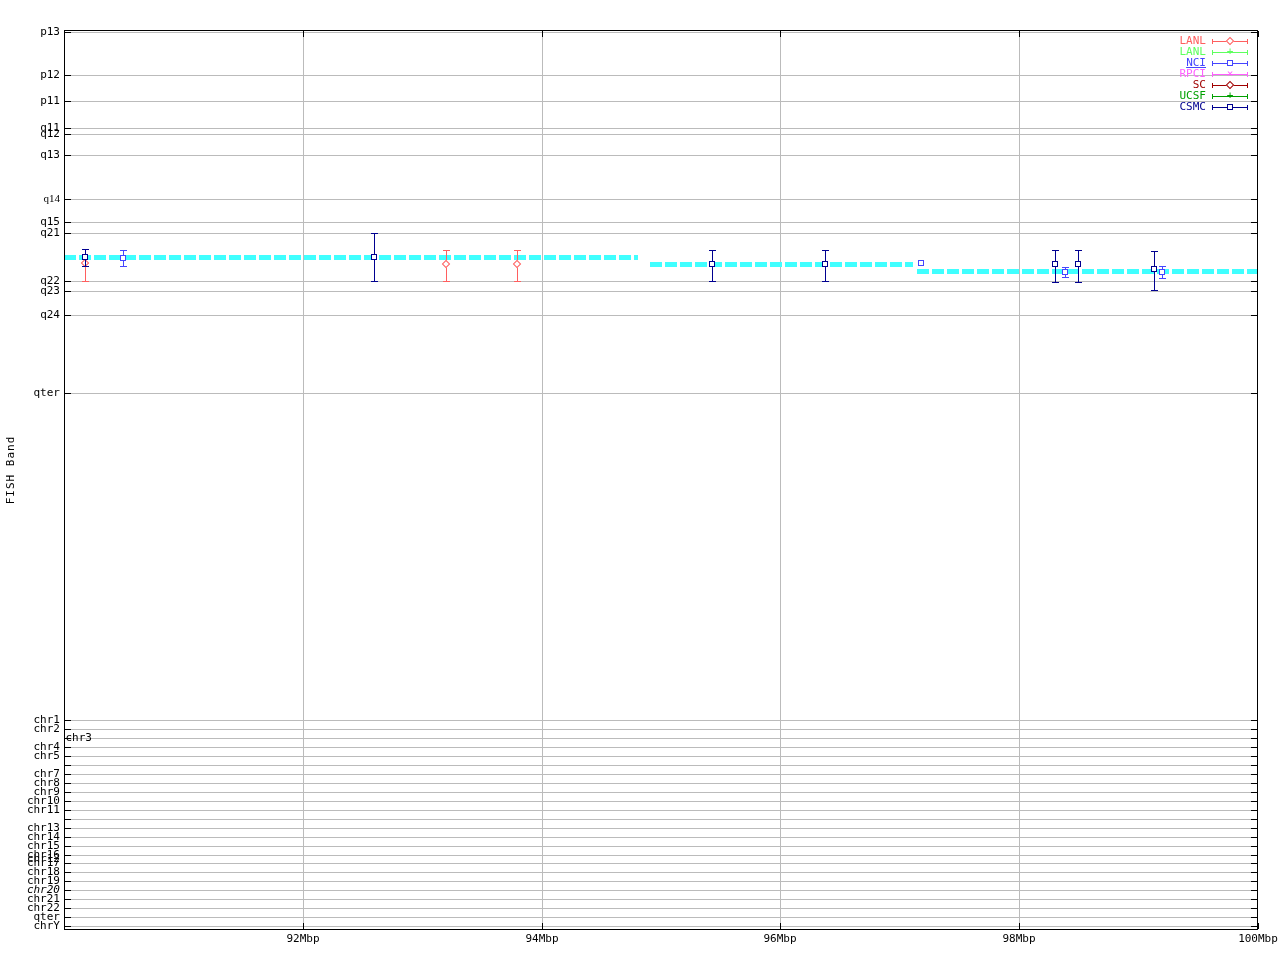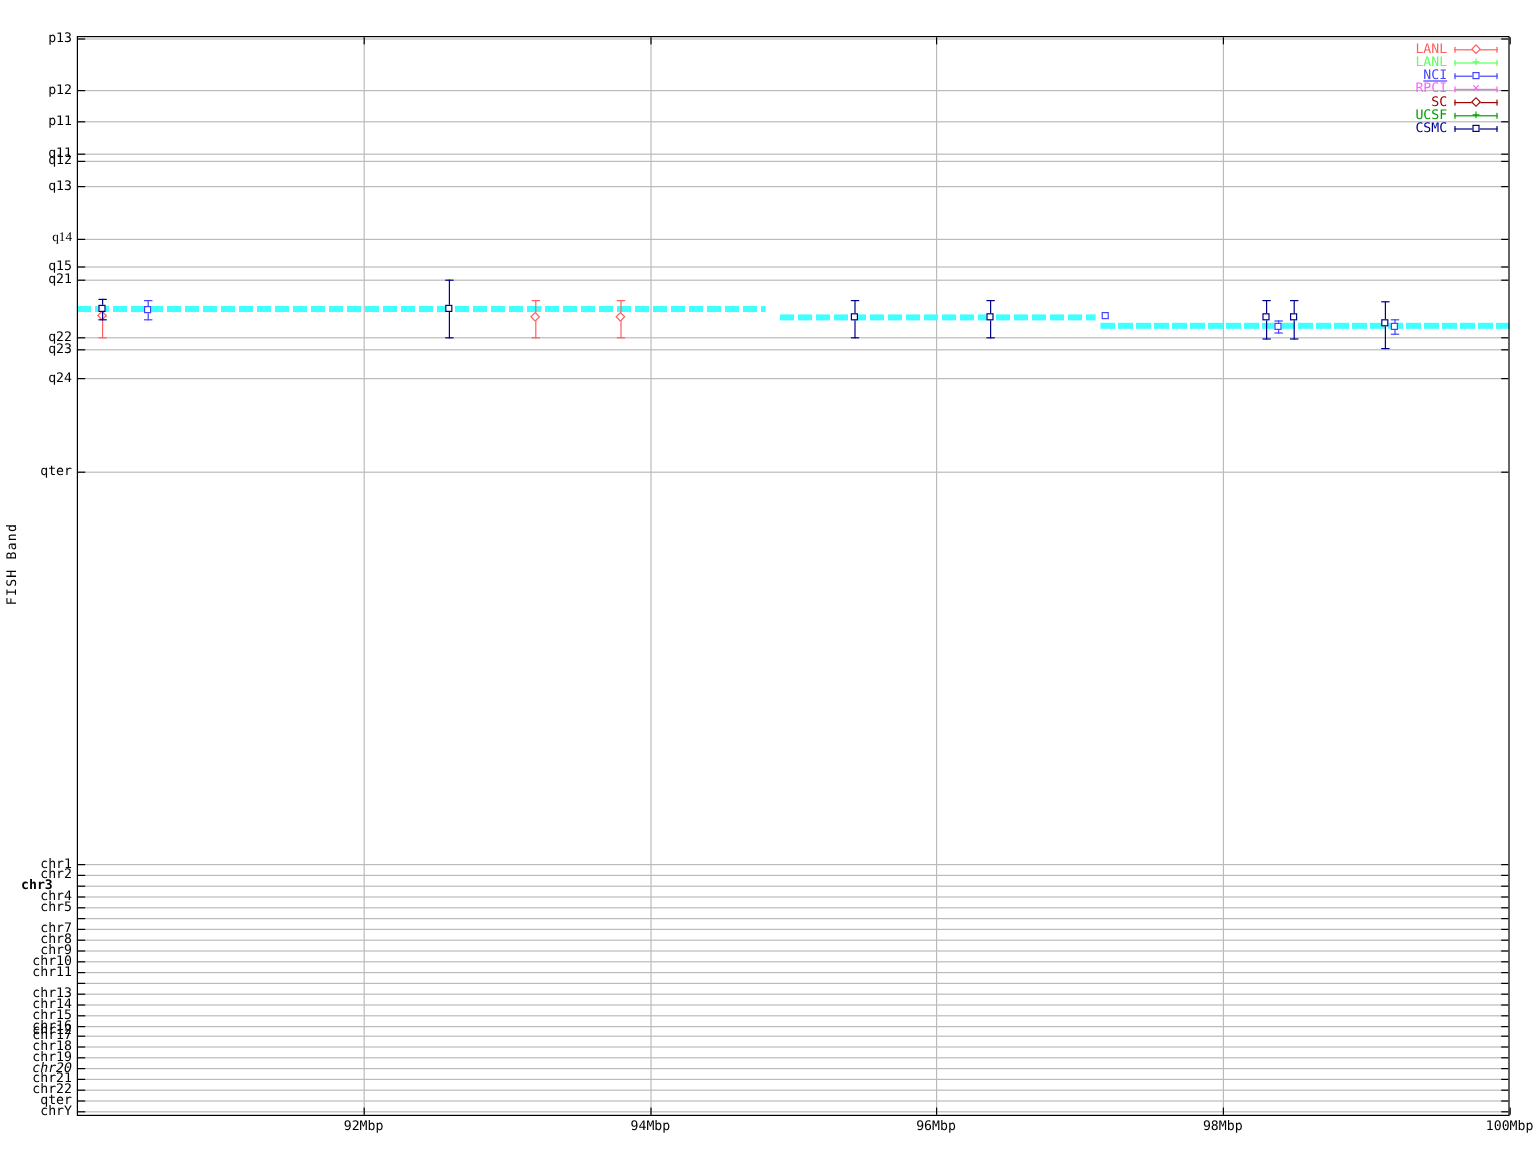--- a/index.html
+++ b/index.html
@@ -210,21 +210,21 @@
     <div class="ylab" style="position: absolute; right: 1220px; top: 149px;">q13</div>
     <div class="ylab" style="position: absolute; right: 1220px; top: 193px; font-family: Liberation Serif, serif;">q14</div>
     <div class="ylab" style="position: absolute; right: 1220px; top: 216px;">q15</div>
     <div class="ylab" style="position: absolute; right: 1220px; top: 227px;">q21</div>
     <div class="ylab" style="position: absolute; right: 1220px; top: 275px;">q22</div>
     <div class="ylab" style="position: absolute; right: 1220px; top: 285px;">q23</div>
     <div class="ylab" style="position: absolute; right: 1220px; top: 309px;">q24</div>
     <div class="ylab" style="position: absolute; right: 1220px; top: 387px;">qter</div>
     <div class="ylab" style="position: absolute; right: 1220px; top: 714px;">chr1</div>
     <div class="ylab" style="position: absolute; right: 1220px; top: 723px;">chr2</div>
-    <div class="ylab" style="position: absolute; right: 1236px; top: 732px; font-weight: bold;">chr3</div>
+    <div class="ylab" style="position: absolute; right: 1188px; top: 732px;">chr3</div>
     <div class="ylab" style="position: absolute; right: 1220px; top: 741px;">chr4</div>
     <div class="ylab" style="position: absolute; right: 1220px; top: 750px;">chr5</div>
     <div class="ylab" style="position: absolute; right: 1288px; top: 759px;">chr6</div>
     <div class="ylab" style="position: absolute; right: 1220px; top: 768px;">chr7</div>
     <div class="ylab" style="position: absolute; right: 1220px; top: 777px;">chr8</div>
     <div class="ylab" style="position: absolute; right: 1220px; top: 786px;">chr9</div>
     <div class="ylab" style="position: absolute; right: 1220px; top: 795px;">chr10</div>
     <div class="ylab" style="position: absolute; right: 1220px; top: 804px;">chr11</div>
     <div class="ylab" style="position: absolute; right: 1220px; top: 813px; margin-top: 40px;">chr12</div>
     <div class="ylab" style="position: absolute; right: 1220px; top: 822px;">chr13</div>

